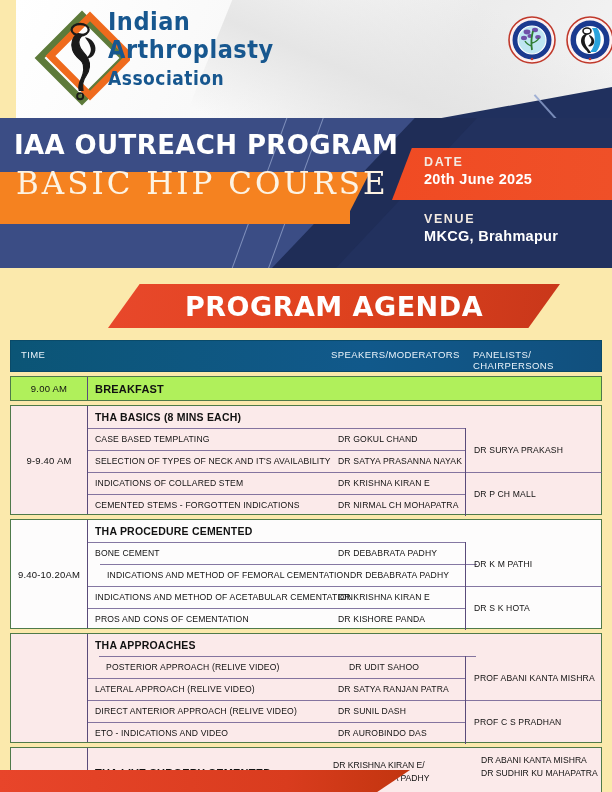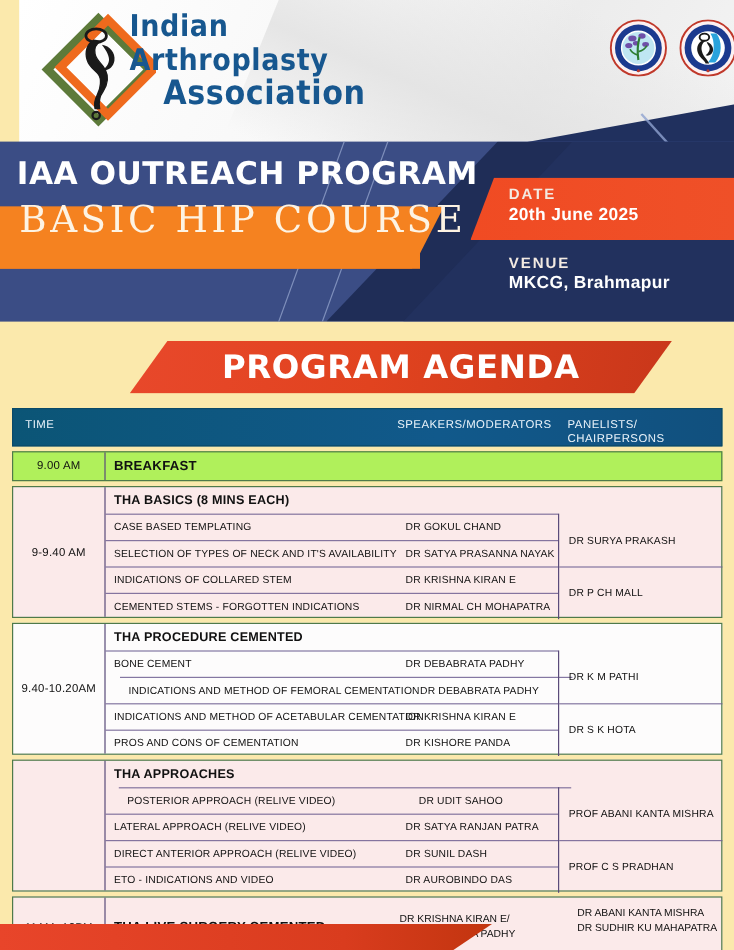--- a/index.html
+++ b/index.html
@@ -37,21 +37,21 @@
   .logo-mark svg{display:block;}
 
   .logo-text{position:absolute;left:92px;top:8px;}
   .logo-text div{
     font-family:"DejaVu Sans", sans-serif;
     font-weight:bold;color:#17578f;letter-spacing:.5px;
     font-size:23px;line-height:28px;font-stretch:condensed;
   }
   .logo-text .l1{font-size:25px;}
   .logo-text .l2{font-size:25px;}
-  .logo-text .l3{font-size:28px;margin-left:28px;}
+  .logo-text .l3{font-size:19px;}
 
   .seals{position:absolute;right:14px;top:16px;display:flex;gap:10px;}
   .seal{width:48px;height:48px;}
 
   
   .banner{
     position:absolute;left:0;top:118px;width:612px;height:150px;
     background:#3b4d85;overflow:hidden;
   }
   .banner .tri-dark{

